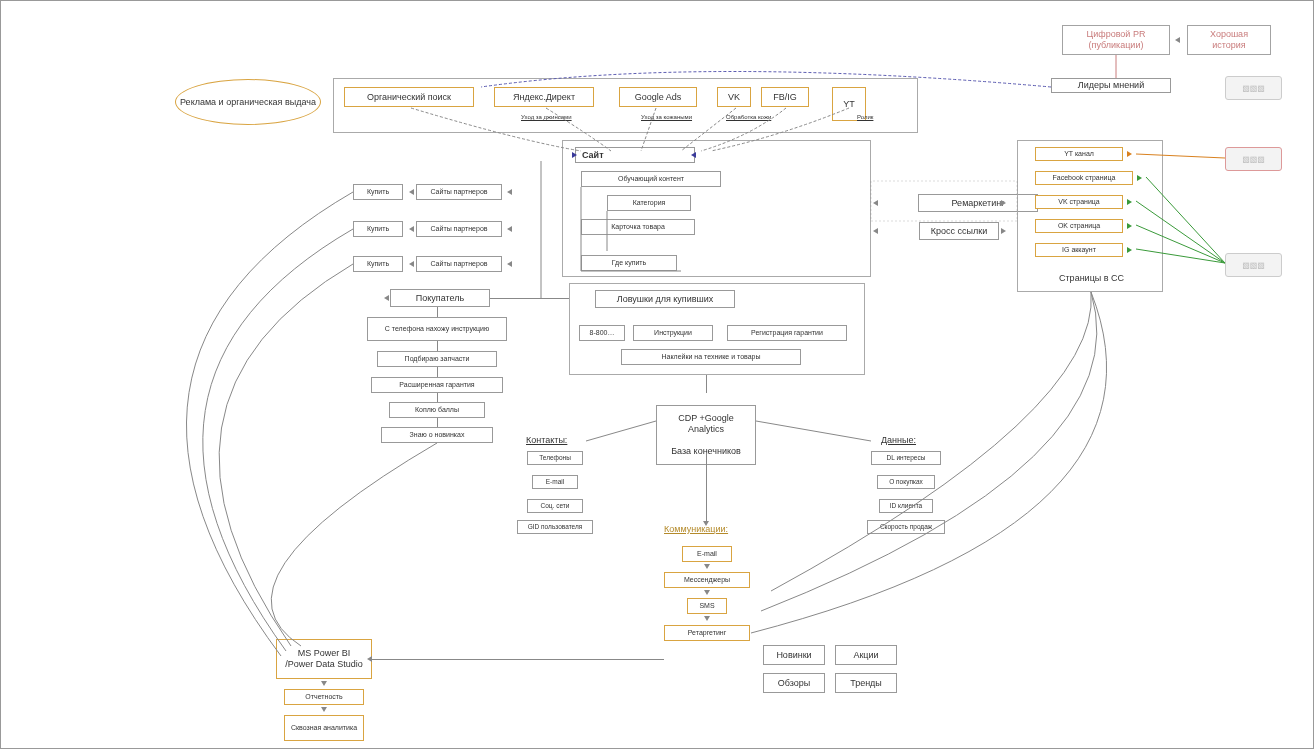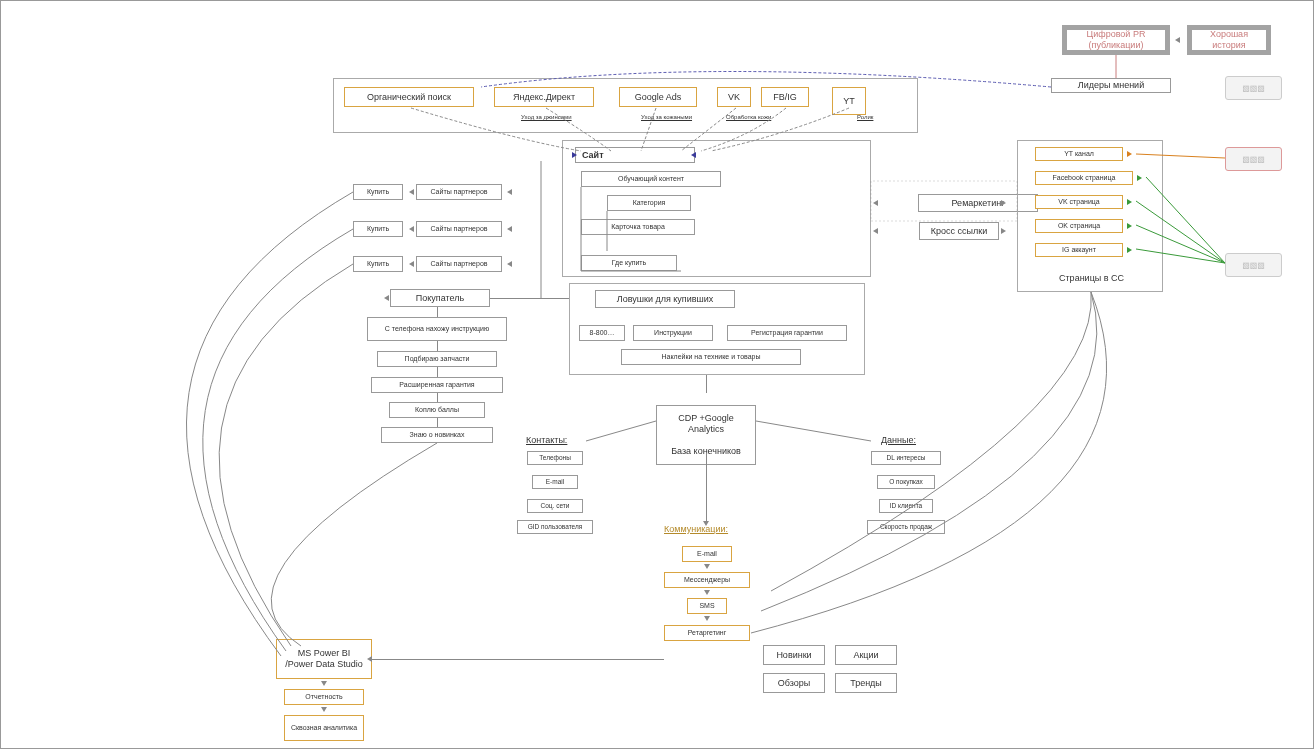--- a/index.html
+++ b/index.html
@@ -1,19 +1,19 @@
 <!DOCTYPE html>
 <html><head>
 <meta charset="utf-8">
 <style>
 html,body{margin:0;padding:0;font-family:Arial,Helvetica,sans-serif;background:#fff;font-size:9px;color:#333}
 .stage{position:relative;width:1314px;height:749px;overflow:hidden;border:1px solid #999;box-sizing:border-box}
 .node{position:absolute;border:1px solid #999;background:#fff;padding:3px 6px;text-align:center;font-size:9px;line-height:1.2;box-sizing:border-box;display:flex;align-items:center;justify-content:center}
 .node.amber{border:1px solid #d9a441}
-.node.red{border:5px solid #a3a3a3;color:#c97c7c}
+.node.red{border:1px solid #a3a3a3;color:#c97c7c}
 .node.small{font-size:7px;padding:2px 4px}
 .node.tiny{font-size:6.5px;padding:1px 3px}
 .ellipse{position:absolute;border:1px solid #d9a441;border-radius:50%;background:#fff;display:flex;align-items:center;justify-content:center;text-align:center;font-size:9px;padding:4px;box-sizing:border-box}
 .container{position:absolute;border:1px solid #aaa;background:transparent;box-sizing:border-box}
 .hdr{position:absolute;font-size:9px;text-decoration:underline}
 .label{position:absolute;font-size:9px}
 .blur{position:absolute;border:1px solid #ccc;background:#f3f3f3;color:#bbb;font-size:8px;display:flex;align-items:center;justify-content:center;border-radius:3px}
 .conn{position:absolute;background:#888}
 .conn-v{width:1px}
 .conn-h{height:1px}
@@ -29,28 +29,29 @@
 
 <div class="stage">
 
   <div class="node red" style="left:1061px;top:24px;width:108px;height:30px">Цифровой PR (публикации)</div>
   <div class="node red" style="left:1186px;top:24px;width:84px;height:30px">Хорошая история</div>
   <div class="arrow-l" style="left:1174px;top:36px"></div>
 
   <div class="node" style="left:1050px;top:77px;width:120px;height:15px">Лидеры мнений</div>
   <div class="blur" style="left:1224px;top:75px;width:55px;height:22px">▧▧▧</div>
 
+  <div class="ellipse" style="left:174px;top:78px;width:146px;height:46px">Реклама и органическая выдача</div>
 
   <div class="container" style="left:332px;top:77px;width:585px;height:55px"></div>
   <div class="node amber" style="left:343px;top:86px;width:130px;height:20px">Органический поиск</div>
   <div class="node amber" style="left:493px;top:86px;width:100px;height:20px">Яндекс.Директ</div>
   <div class="node amber" style="left:618px;top:86px;width:78px;height:20px">Google Ads</div>
   <div class="node amber" style="left:716px;top:86px;width:34px;height:20px">VK</div>
   <div class="node amber" style="left:760px;top:86px;width:48px;height:20px">FB/IG</div>
-  <div class="node amber" style="left:831px;top:86px;width:34px;height:28px">YT</div>
+  <div class="node amber" style="left:831px;top:86px;width:34px;height:34px">YT</div>
   <div class="label" style="left:520px;top:113px;font-size:6px;text-decoration:underline">Уход за джинсами</div>
   <div class="label" style="left:640px;top:113px;font-size:6px;text-decoration:underline">Уход за кожаными</div>
   <div class="label" style="left:725px;top:113px;font-size:6px;text-decoration:underline">Обработка кожи</div>
   <div class="label" style="left:856px;top:113px;font-size:6px;text-decoration:underline">Ролик</div>
 
   <div class="container" style="left:561px;top:139px;width:309px;height:137px"></div>
   <div class="node" style="left:574px;top:146px;width:120px;height:16px;text-align:left;justify-content:flex-start;font-weight:bold">Сайт</div>
   <div class="node small" style="left:580px;top:170px;width:140px;height:16px">Обучающий контент</div>
   <div class="node small" style="left:606px;top:194px;width:84px;height:16px">Категория</div>
   <div class="node small" style="left:580px;top:218px;width:114px;height:16px">Карточка товара</div>

